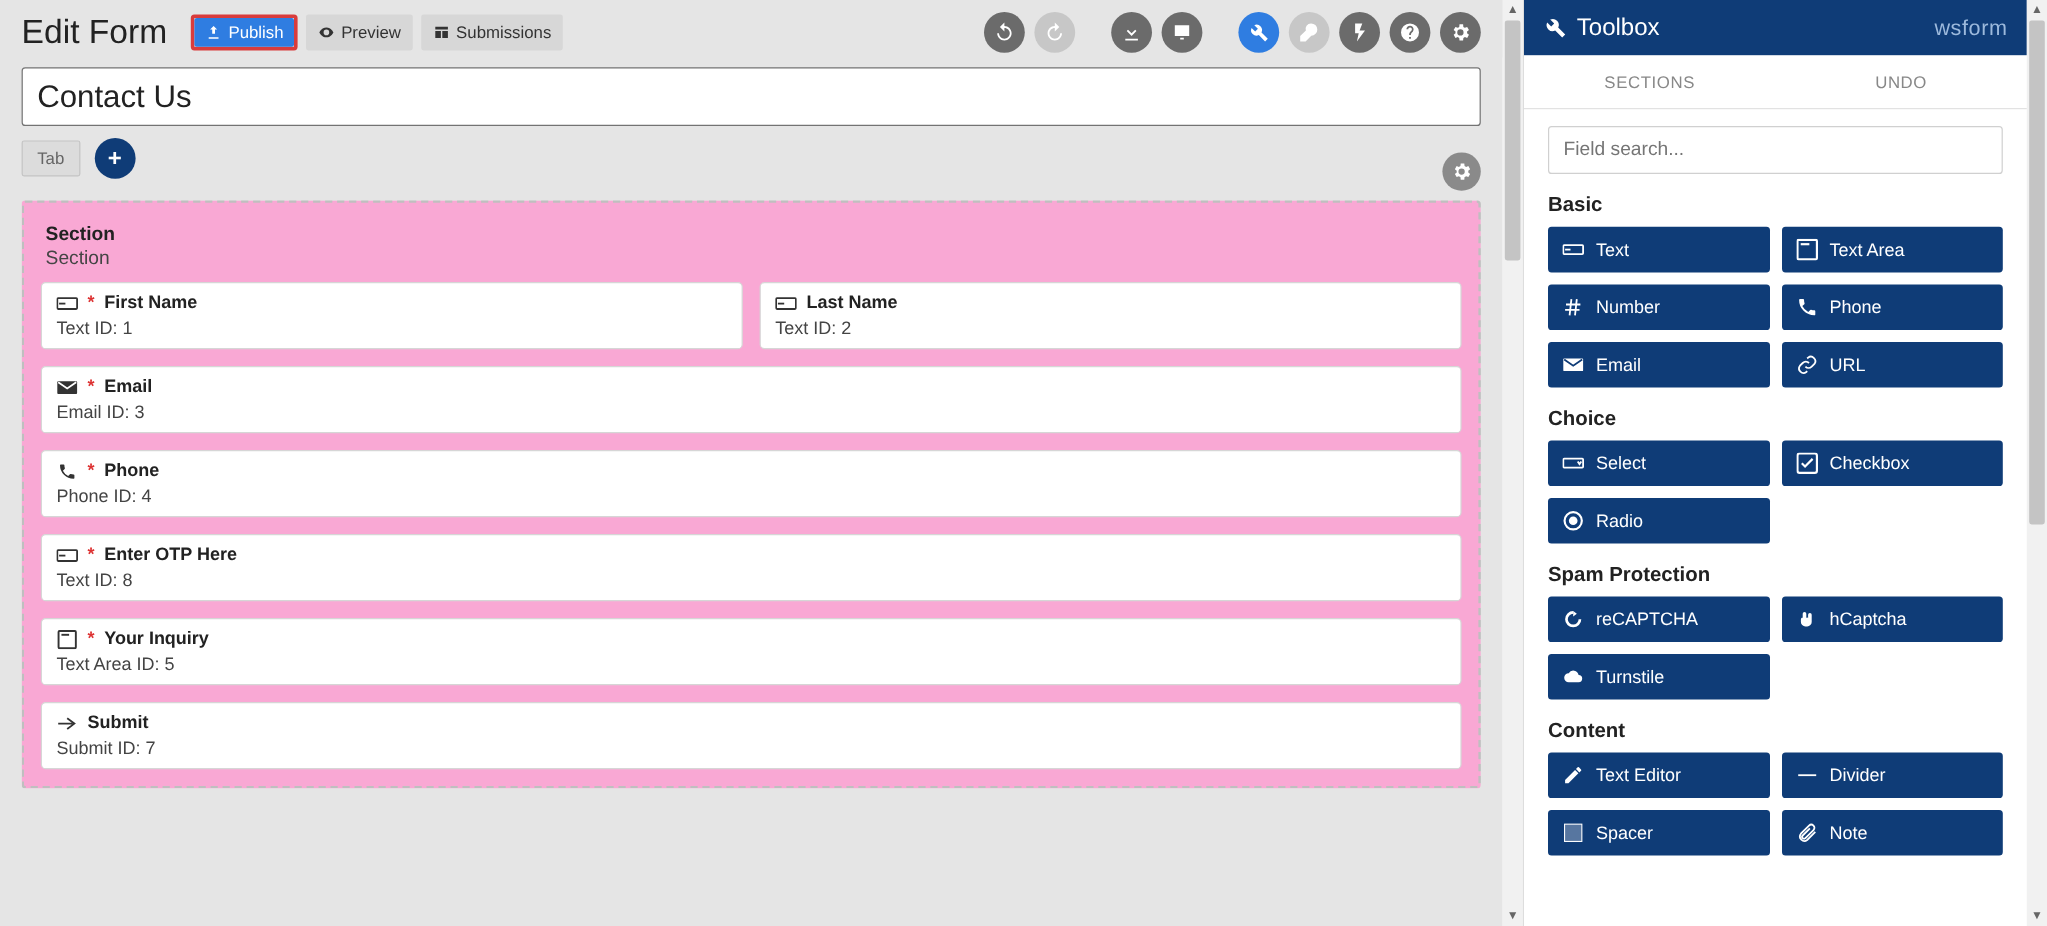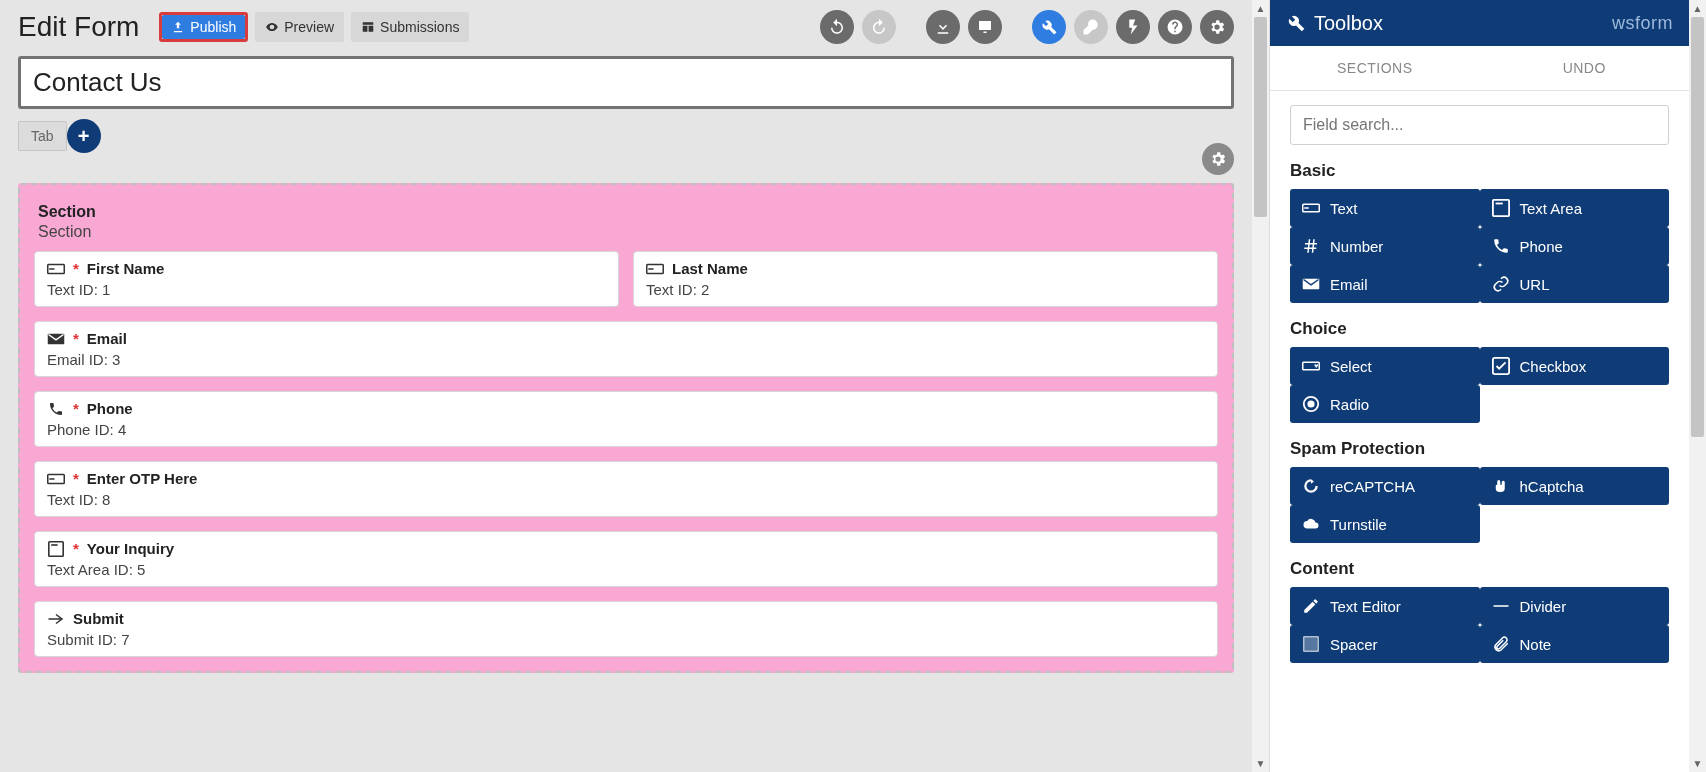--- a/index.html
+++ b/index.html
@@ -17,23 +17,23 @@
   .publish-wrap .tbtn.publish { margin: 0; box-shadow: none; }
   .tbtn svg { width: 14px; height: 14px; }
   .top-icons { margin-left: auto; display: flex; gap: 8px; align-items: center; }
   .cbtn { width: 34px; height: 34px; border-radius: 50%; background: #6b6b6b; display: flex; align-items: center; justify-content: center; cursor: pointer; }
   .cbtn.disabled { background: #c7c7c7; }
   .cbtn.active { background: #2f7de1; }
   .cbtn svg { width: 18px; height: 18px; fill: #fff; }
   .cbtn-spacer { width: 14px; }
 
   .form-title-row { margin: 8px 18px 0 18px; }
-  .form-title-input { width: 100%; background: #fff; border: 3px solid #737373; border-radius: 3px; padding: 8px 12px; font-size: 26px; font-weight: 400; color: #222; }
-
-  .tabs-row { margin: 10px 18px 12px 18px; display: flex; align-items: center; }
+  .form-title-input { width: 100%; background: #fff; border: 1px solid #737373; border-radius: 3px; padding: 8px 12px; font-size: 26px; font-weight: 400; color: #222; }
+
+  .tabs-row { margin: 10px 18px 0 18px; display: flex; align-items: center; gap: 12px; }
   .tab-chip { background: #dcdcdc; border: 1px solid #c4c4c4; border-radius: 2px; padding: 6px 12px; font-size: 14px; color: #666; }
   .add-tab { width: 34px; height: 34px; border-radius: 50%; background: #0f3c77; color: #fff; display: flex; align-items: center; justify-content: center; font-size: 20px; font-weight: bold; cursor: pointer; }
 
   .section-area { margin: 18px 18px 0 18px; position: relative; }
   .section-gear { position: absolute; right: 0; top: -40px; width: 32px; height: 32px; border-radius: 50%; background: #8a8a8a; display: flex; align-items: center; justify-content: center; cursor: pointer; }
   .section-gear svg { width: 18px; height: 18px; fill: #fff; }
 
   .section-box { border: 2px dashed #bfbfbf; border-radius: 3px; padding: 18px 14px 14px 14px; background: #f9a8d4; }
   .section-header { margin-bottom: 10px; padding-left: 4px; }
   .section-title { font-size: 16px; font-weight: 600; color: #222; }
@@ -57,21 +57,21 @@
   .sidebar { width: 420px; background: #fff; display: flex; flex-direction: column; border-left: 1px solid #ddd; }
   .side-header { background: #0f3c77; color: #fff; display: flex; align-items: center; padding: 8px 16px; height: 46px; }
   .side-header .ttl { font-size: 20px; display:flex; align-items:center; gap:8px; }
   .side-header .brand { margin-left: auto; color: #9cb9dc; font-size: 18px; letter-spacing: 0.5px; font-weight: 300; }
   .side-tabs { display: flex; border-bottom: 1px solid #e2e2e2; }
   .side-tab { flex: 1; text-align: center; padding: 14px 0; font-size: 14px; letter-spacing: 0.5px; color: #888; cursor: pointer; }
   .side-tab.active { color: #2f7de1; border-bottom: 3px solid #2f7de1; font-weight: 600; }
   .side-body { padding: 14px 20px; overflow-y: auto; flex: 1; }
   .search-input { width: 100%; border: 1px solid #d0d0d0; border-radius: 3px; padding: 10px 12px; font-size: 16px; color: #333; }
   .group-title { font-size: 17px; font-weight: 700; color: #222; margin: 16px 0 8px 0; }
-  .field-grid { display: grid; grid-template-columns: 1fr 1fr; }
+  .field-grid { display: grid; grid-template-columns: 1fr 1fr; gap: 10px; }
   .f-item { background: #0f3c77; color: #fff; border-radius: 3px; padding: 10px 12px; font-size: 15px; display: flex; align-items: center; gap: 10px; cursor: grab; }
   .f-item svg { width: 18px; height: 18px; fill: #fff; }
   .f-item.one-col { grid-column: 1 / 2; }
 </style>
 </head>
 <body>
 
 <div class="app">
   <div class="main">
 

